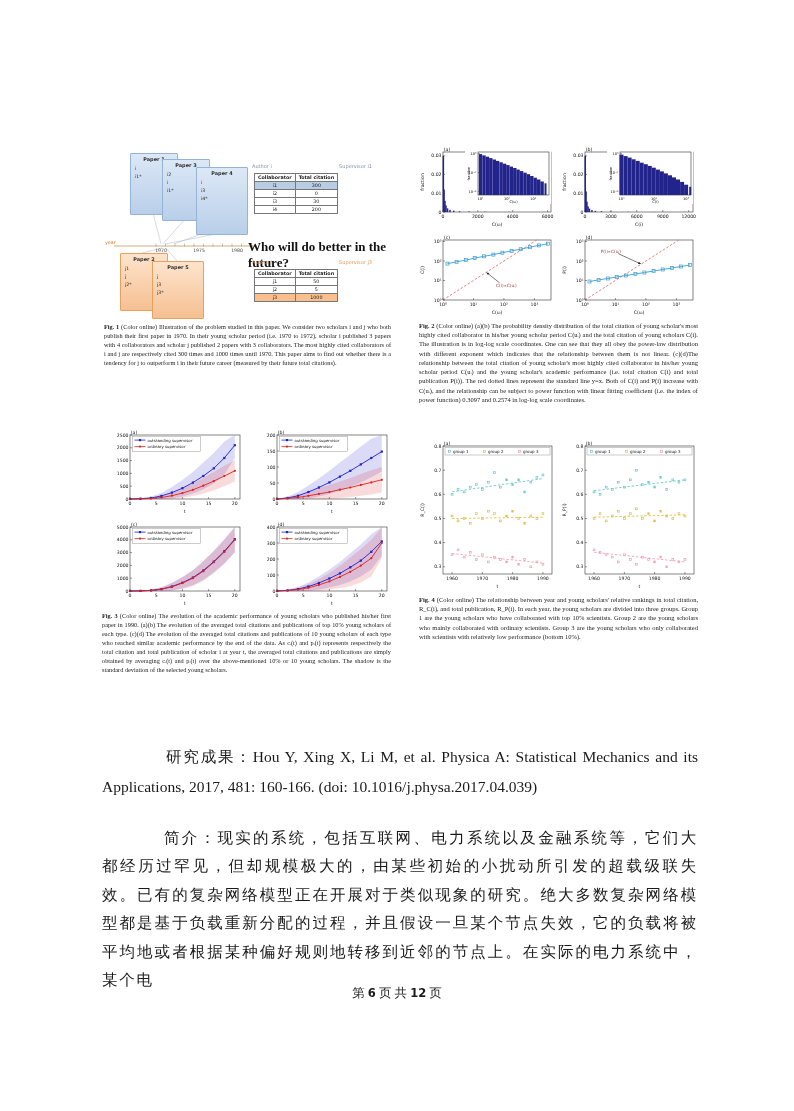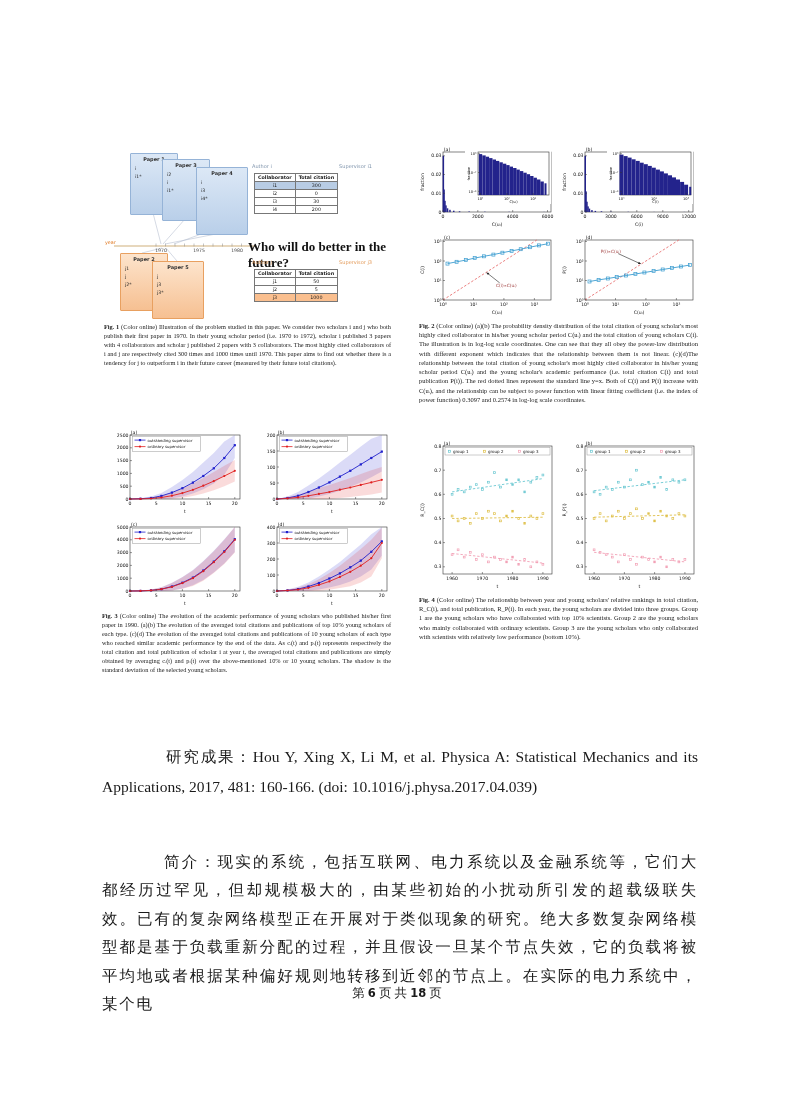--- a/index.html
+++ b/index.html
@@ -33,21 +33,21 @@
   .tick{position:absolute;top:99px;width:30px;text-align:center;font-size:4.6px;
         font-family:"DejaVu Sans",sans-serif;color:#444;}
   
   .chartimg{position:relative;}
   .chartimg svg{position:absolute;background:#fff;}
   
   .h3{position:absolute;left:114px;top:688px;font-size:15.5px;white-space:nowrap;}
   .h3 .num{display:inline-block;width:33px;}
   .para{position:absolute;left:102px;width:596px;text-align:justify;}
   .para.ref{top:726px;font-size:15.5px;line-height:30px;text-indent:64px;}
-  .para.intro{top:832px;font-size:15.5px;line-height:28.6px;text-indent:62px;letter-spacing:1.8px;}
+  .para.intro{top:808px;font-size:15.5px;line-height:28.6px;text-indent:62px;letter-spacing:1.8px;}
   .footer{position:absolute;left:0;top:985px;width:794px;text-align:center;font-size:12.5px;}
   .footer .b{font-weight:bold;font-family:"DejaVu Sans",sans-serif;font-size:11.5px;}
 </style>
 </head>
 <body>
 
 <div class="page">
 
 
   <div class="fig" style="left:104px;top:149px;width:287px;">
@@ -808,15 +808,15 @@
       <span>(Color online) The relationship between year and young scholars' relative rankings in total citation, R_C(i), and total publication, R_P(i). In each year, the young scholars are divided into three groups. Group 1 are the young scholars who have collaborated with top 10% scientists. Group 2 are the young scholars who mainly collaborated with ordinary scientists. Group 3 are the young scholars who only collaborated with scientists with relatively low performance (bottom 10%).</span>
     </div>
   </div>
 
 
   <p class="para ref"><span>研究成果：</span><span>Hou Y, Xing X, Li M, et al. Physica A: Statistical Mechanics and its Applications, 2017, 481: 160-166. (doi: 10.1016/j.physa.2017.04.039)</span></p>
 
   <p class="para intro"><span>简介：</span><span>现实的系统，包括互联网、电力系统以及金融系统等，它们大都经历过罕见，但却规模极大的，由某些初始的小扰动所引发的超载级联失效。已有的复杂网络模型正在开展对于类似现象的研究。绝大多数复杂网络模型都是基于负载重新分配的过程，并且假设一旦某个节点失效，它的负载将被平均地或者根据某种偏好规则地转移到近邻的节点上。在实际的电力系统中，某个电</span></p>
 
   <div class="footer">
-    <span>第 </span><span class="b">6</span><span> 页  共 </span><span class="b">18</span><span> 页</span>
+    <span>第 </span><span class="b">6</span><span> 页  共 </span><span class="b">12</span><span> 页</span>
   </div>
 </div>
 
 </body></html>

